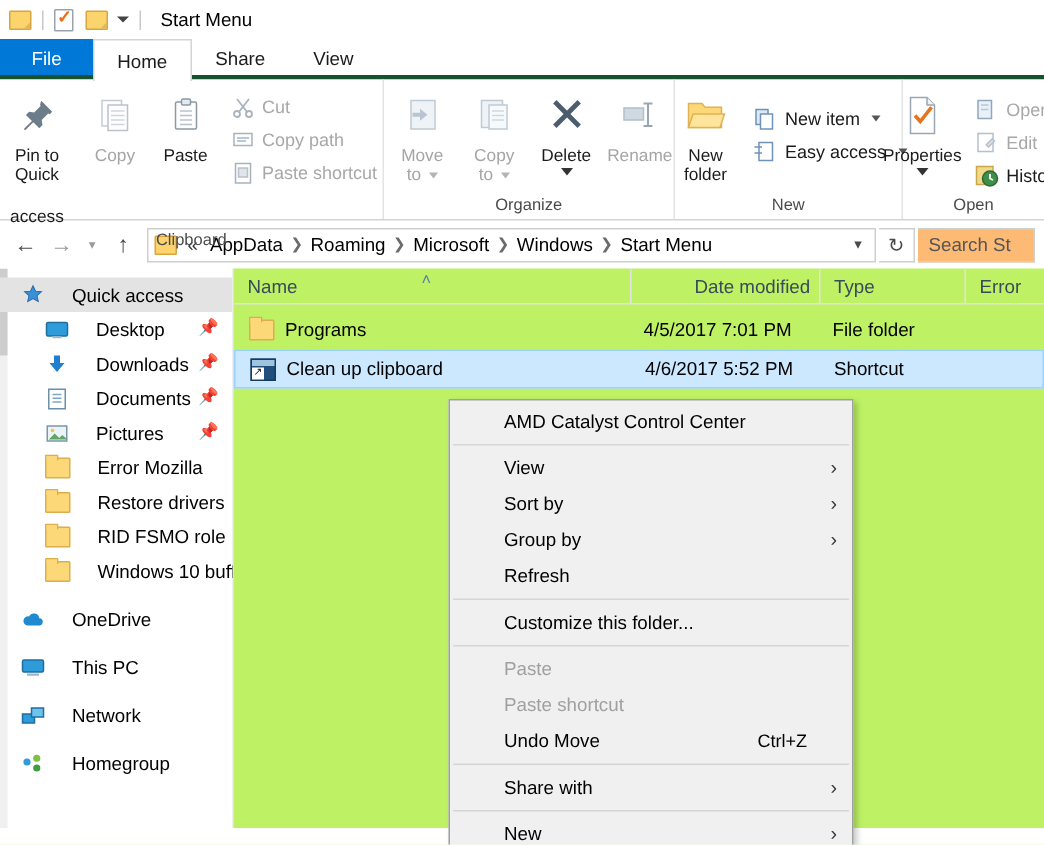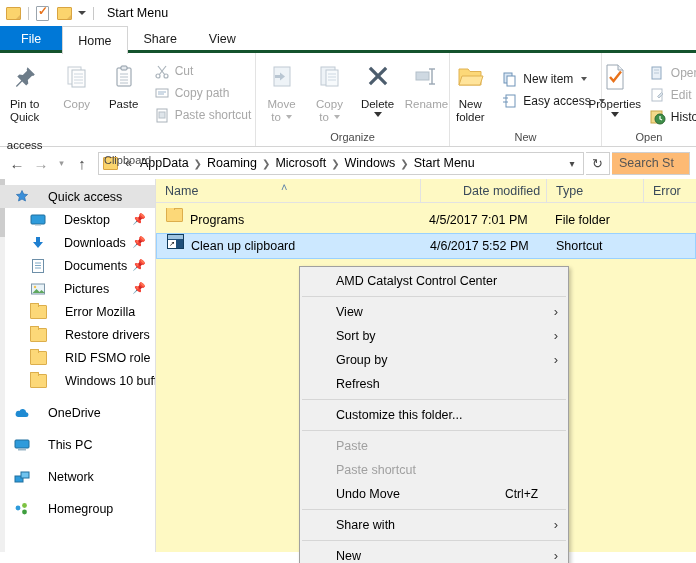--- a/index.html
+++ b/index.html
@@ -162,21 +162,21 @@
   }
   .navitem.sel { background: #e3e3e3; }
   .navitem.indent { padding-left: 30px; }
   .navitem .txt { margin-left: 18px; }
   .navitem .pin {
     position: absolute; right: 12px; top: 6px; width: 11px; height: 11px;
     color: #9a9a9a; font-size: 11px; line-height: 11px;
   }
   .navgap { height: 9px; }
 
-  .filepane { flex: 1; background: #fef9c3; position: relative; }
+  .filepane { flex: 1; background: #bef264; position: relative; }
   .colhead {
     display: flex; height: 24px; align-items: center;
     border-bottom: 1px solid #e2e2e2; font-size: 12.5px; color: #3a4a5a;
     position: relative;
   }
   .col {
     padding-left: 9px; height: 24px; line-height: 24px;
     border-left: 1px solid #e2e2e2; white-space: nowrap; overflow: hidden;
   }
   .col.c-name { width: 264px; border-left: none; position: relative; }
@@ -186,21 +186,21 @@
   .sortmark {
     position: absolute; left: 125px; top: -4px; font-size: 11px; color: #5a7fa8;
   }
   .row {
     display: flex; height: 26px; align-items: center; font-size: 12.5px; color: #000;
   }
   .row.selected {
     background: #cce8ff; border: 1px solid #99d1ff;
   }
   .cell { padding-left: 9px; height: 24px; line-height: 24px; overflow: hidden; white-space: nowrap; }
-  .cell.c-name { width: 264px; display: flex; align-items: flex-start; gap: 7px; padding-left: 10px; }
+  .cell.c-name { width: 264px; display: flex; align-items: center; gap: 7px; padding-left: 10px; }
   .cell.c-date { width: 126px; color: #000; }
   .cell.c-type { width: 97px; }
   .cell.c-size { width: 40px; }
 
   
   .fld {
     width: 17px; height: 14px; position: relative; flex: 0 0 17px;
     background: #fcd878; border: 1px solid #dcae4c; border-radius: 1px;
   }
   .fld::before {

